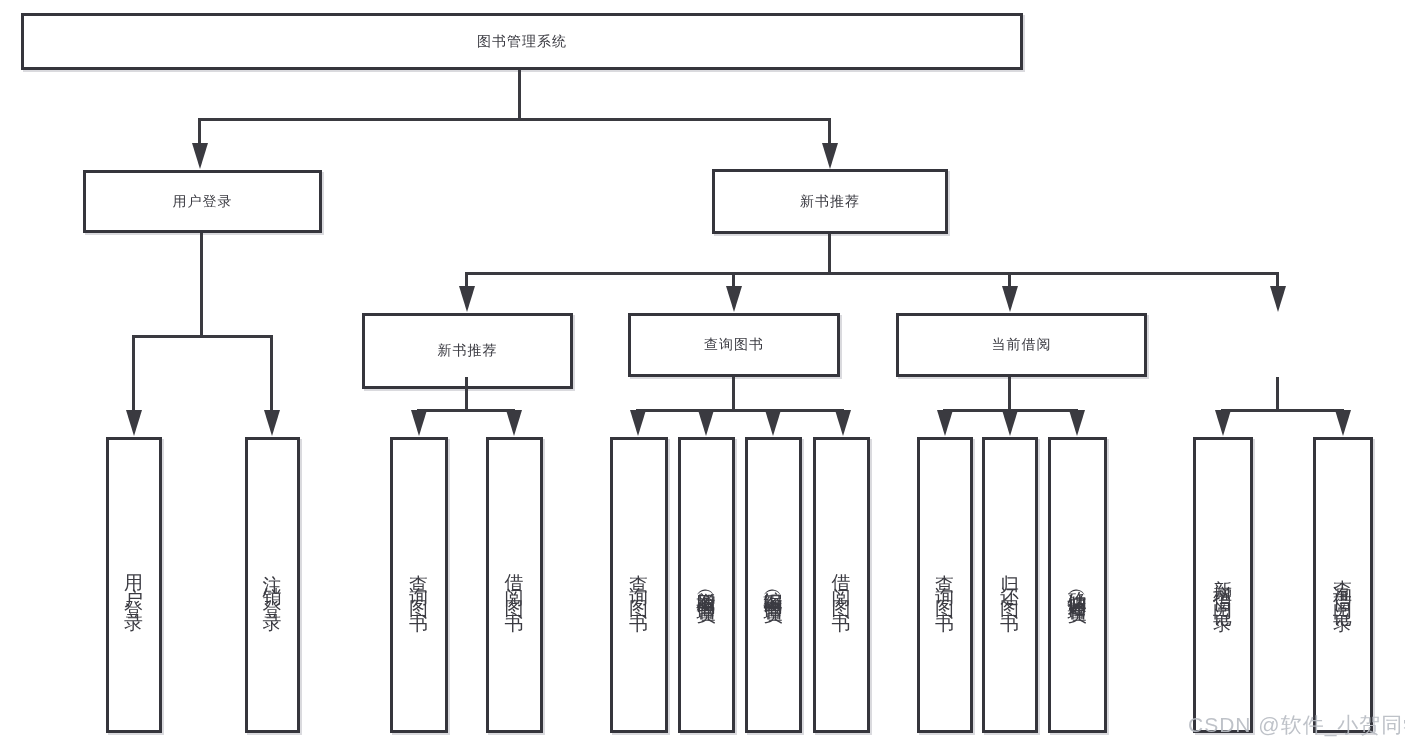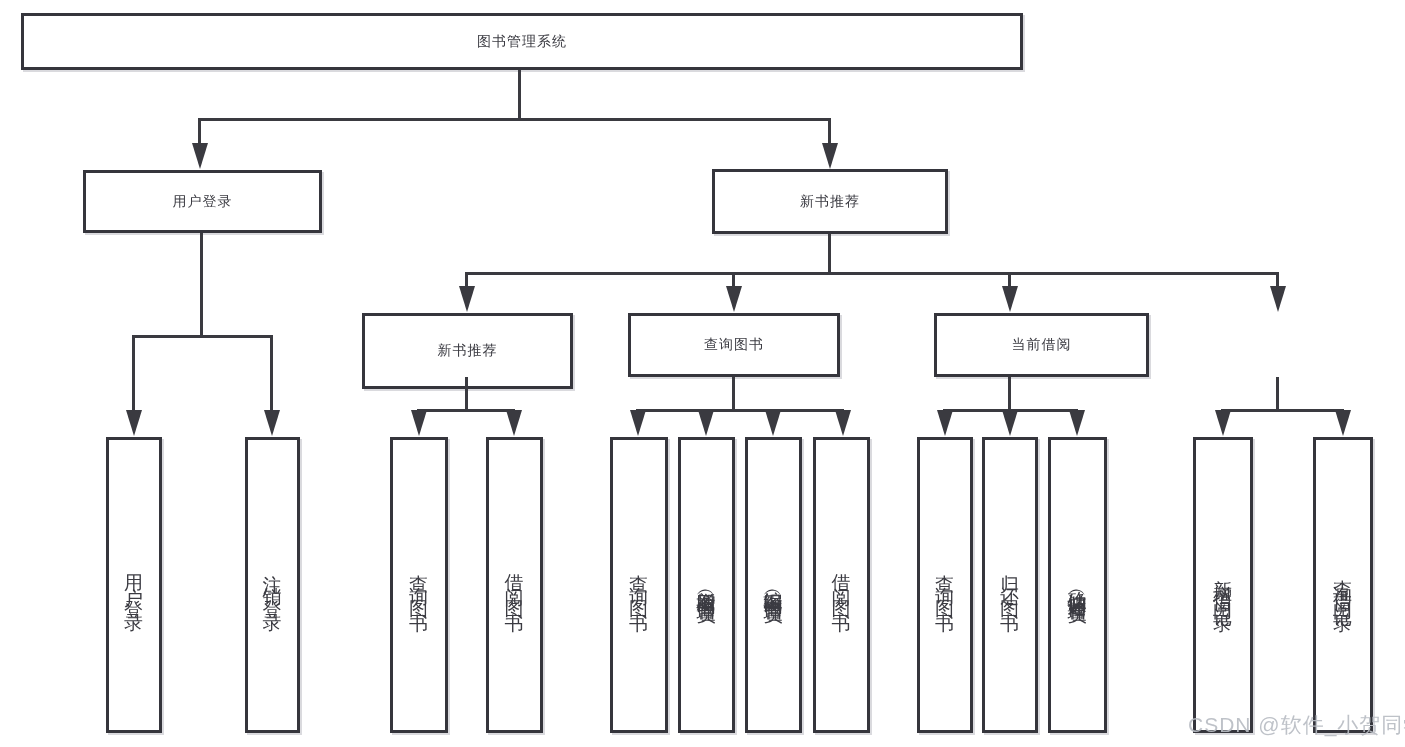--- a/index.html
+++ b/index.html
@@ -59,21 +59,21 @@
   <div class="box" style="left:712px;top:169px;width:236px;height:65px">
     <span class="hlabel">新书推荐</span>
   </div>
 
   <div class="box" style="left:362px;top:313px;width:211px;height:76px">
     <span class="hlabel">新书推荐</span>
   </div>
   <div class="box" style="left:628px;top:313px;width:212px;height:64px">
     <span class="hlabel">查询图书</span>
   </div>
-  <div class="box" style="left:934px;top:313px;width:215px;height:64px">
+  <div class="box" style="left:896px;top:313px;width:251px;height:64px">
     <span class="hlabel">当前借阅</span>
   </div>
 
   <div class="box leaf ls4" style="left:106px;width:56px">
     <span class="vtext">用户登录</span>
   </div>
   <div class="box leaf ls4" style="left:245px;width:55px">
     <span class="vtext">注销登录</span>
   </div>
 

